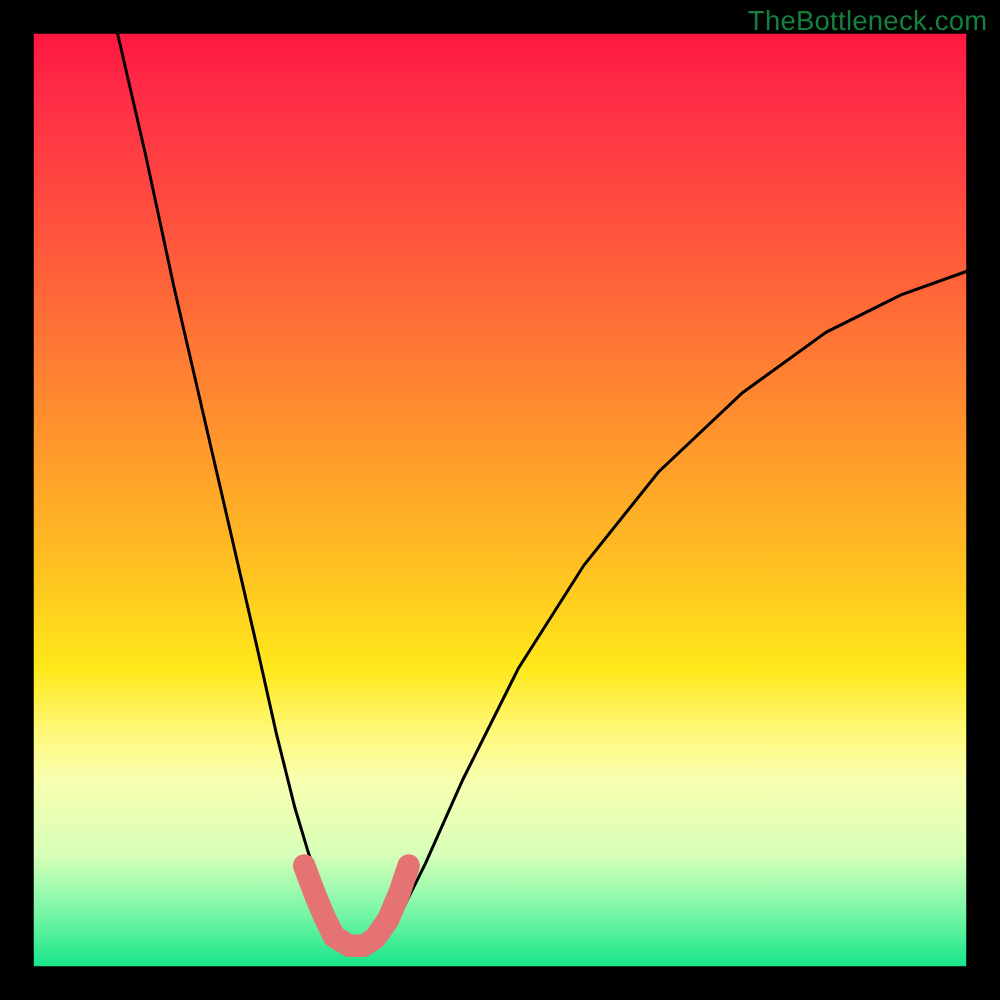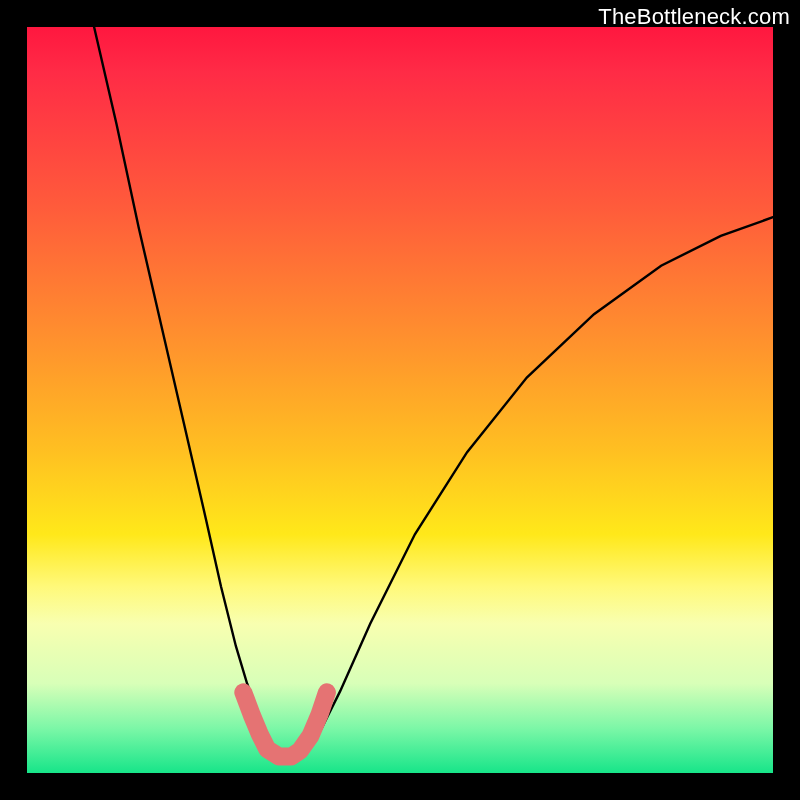--- a/index.html
+++ b/index.html
@@ -36,21 +36,21 @@
       #f8ffb0 80%,
       #d8ffb8 88%,
       #7cf7a7 94%,
       #17e589 100%
     );
   }
   .watermark {
     position: absolute;
     top: 4px;
     right: 10px;
-    color: #ffffff;
+    color: #15803d;
     font-size: 22px;
     font-weight: 500;
     letter-spacing: 0.2px;
     user-select: none;
   }
   svg.curves {
     position: absolute;
     left: 0;
     top: 0;
     width: 746px;

